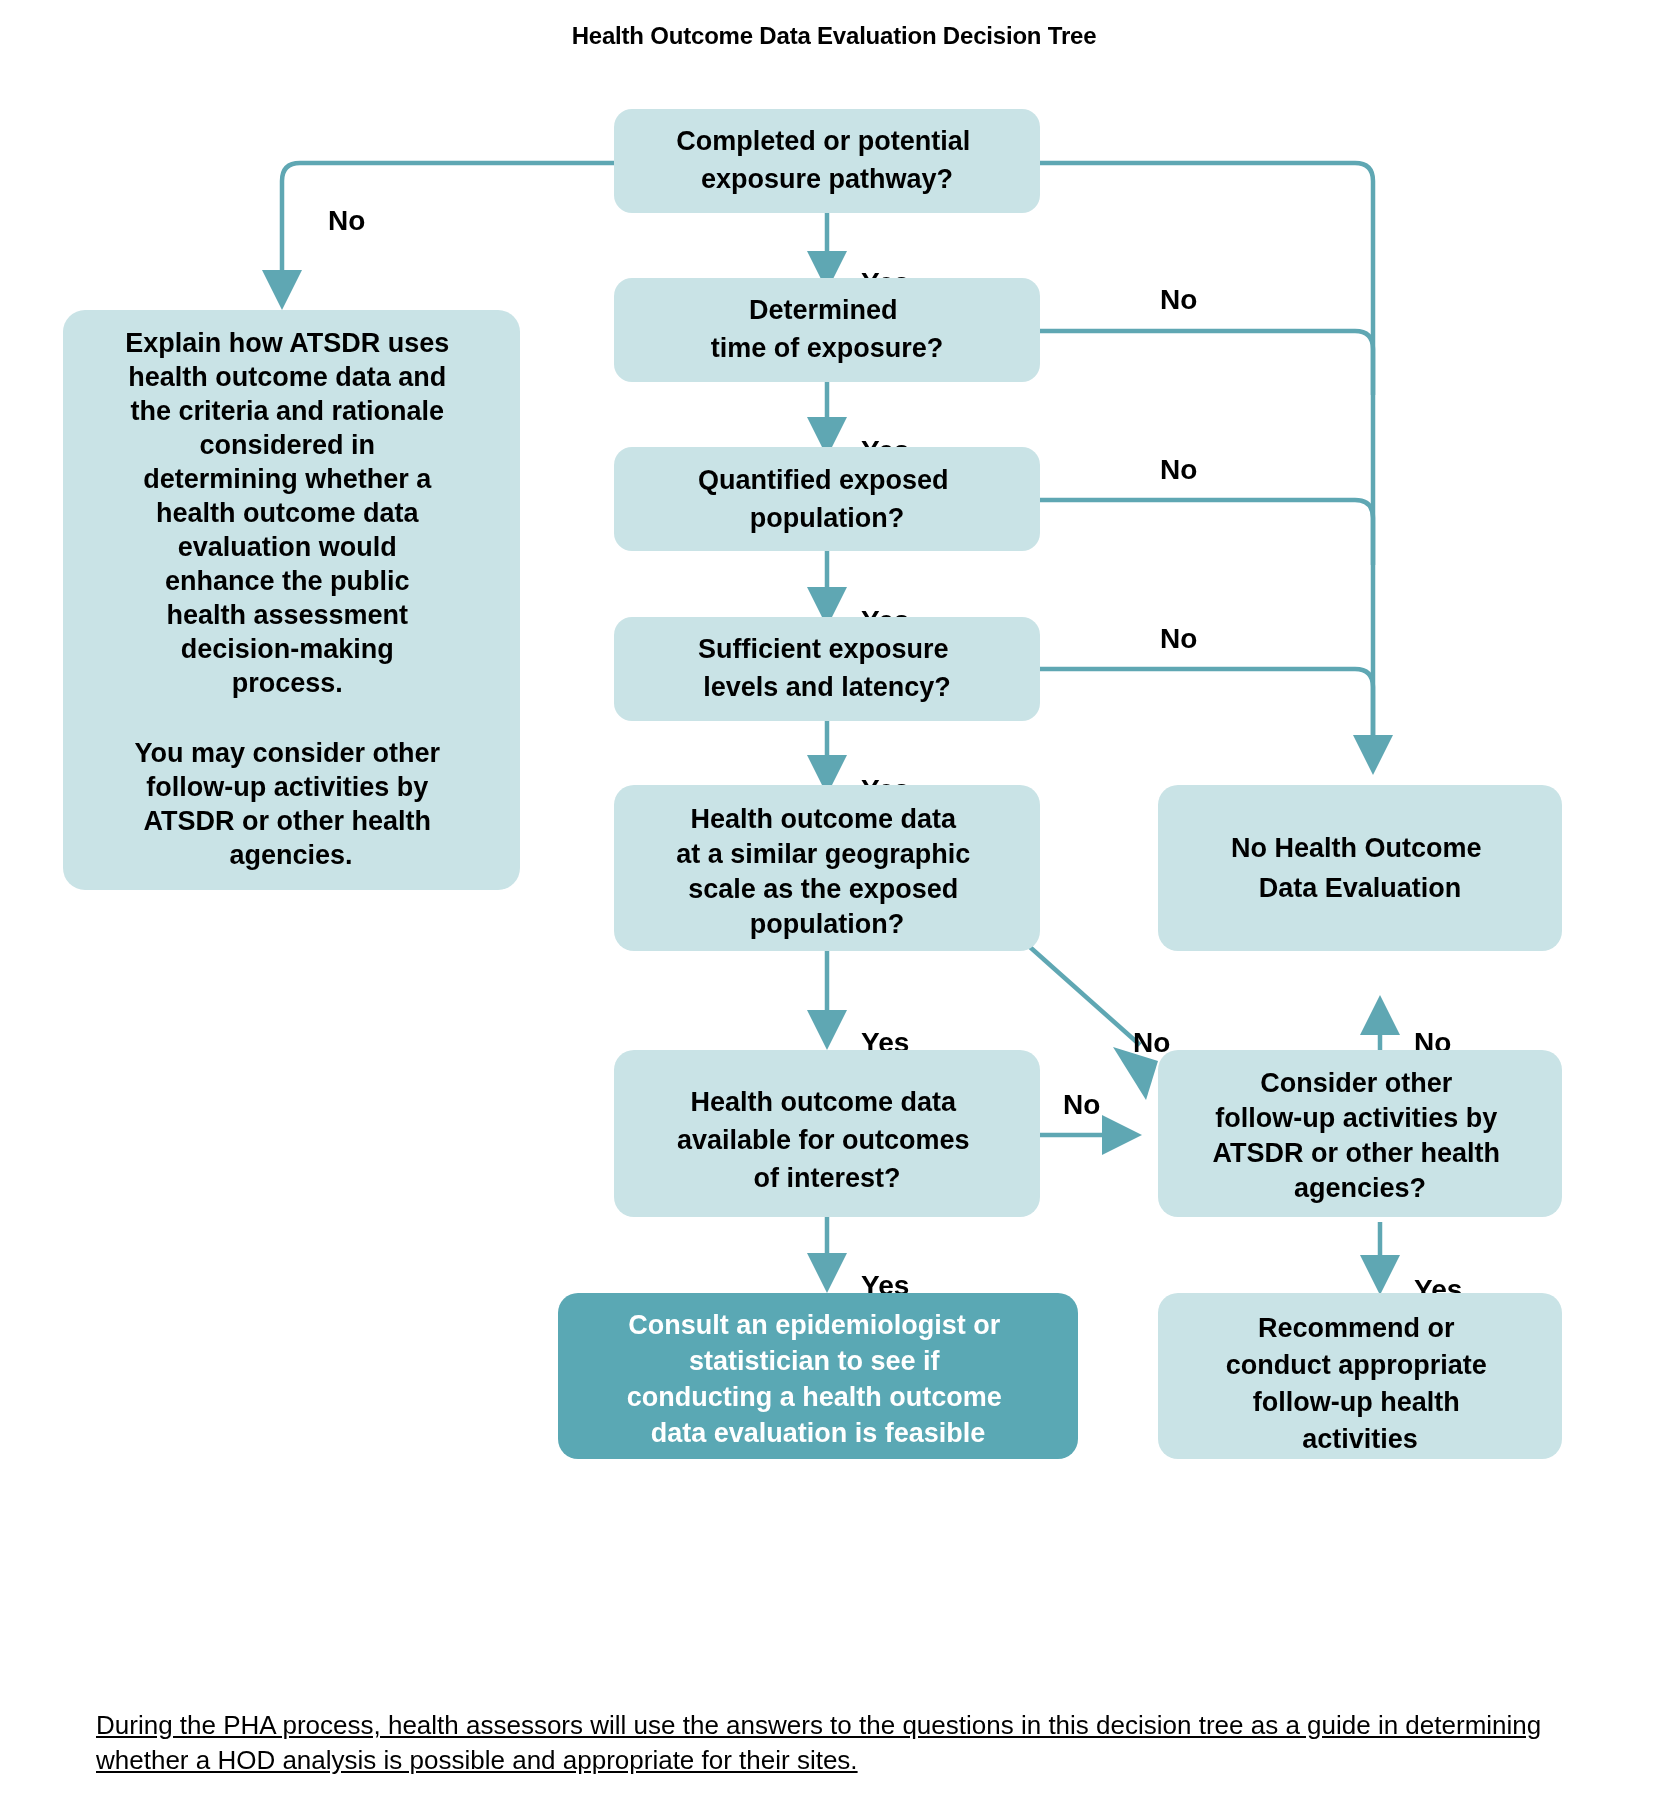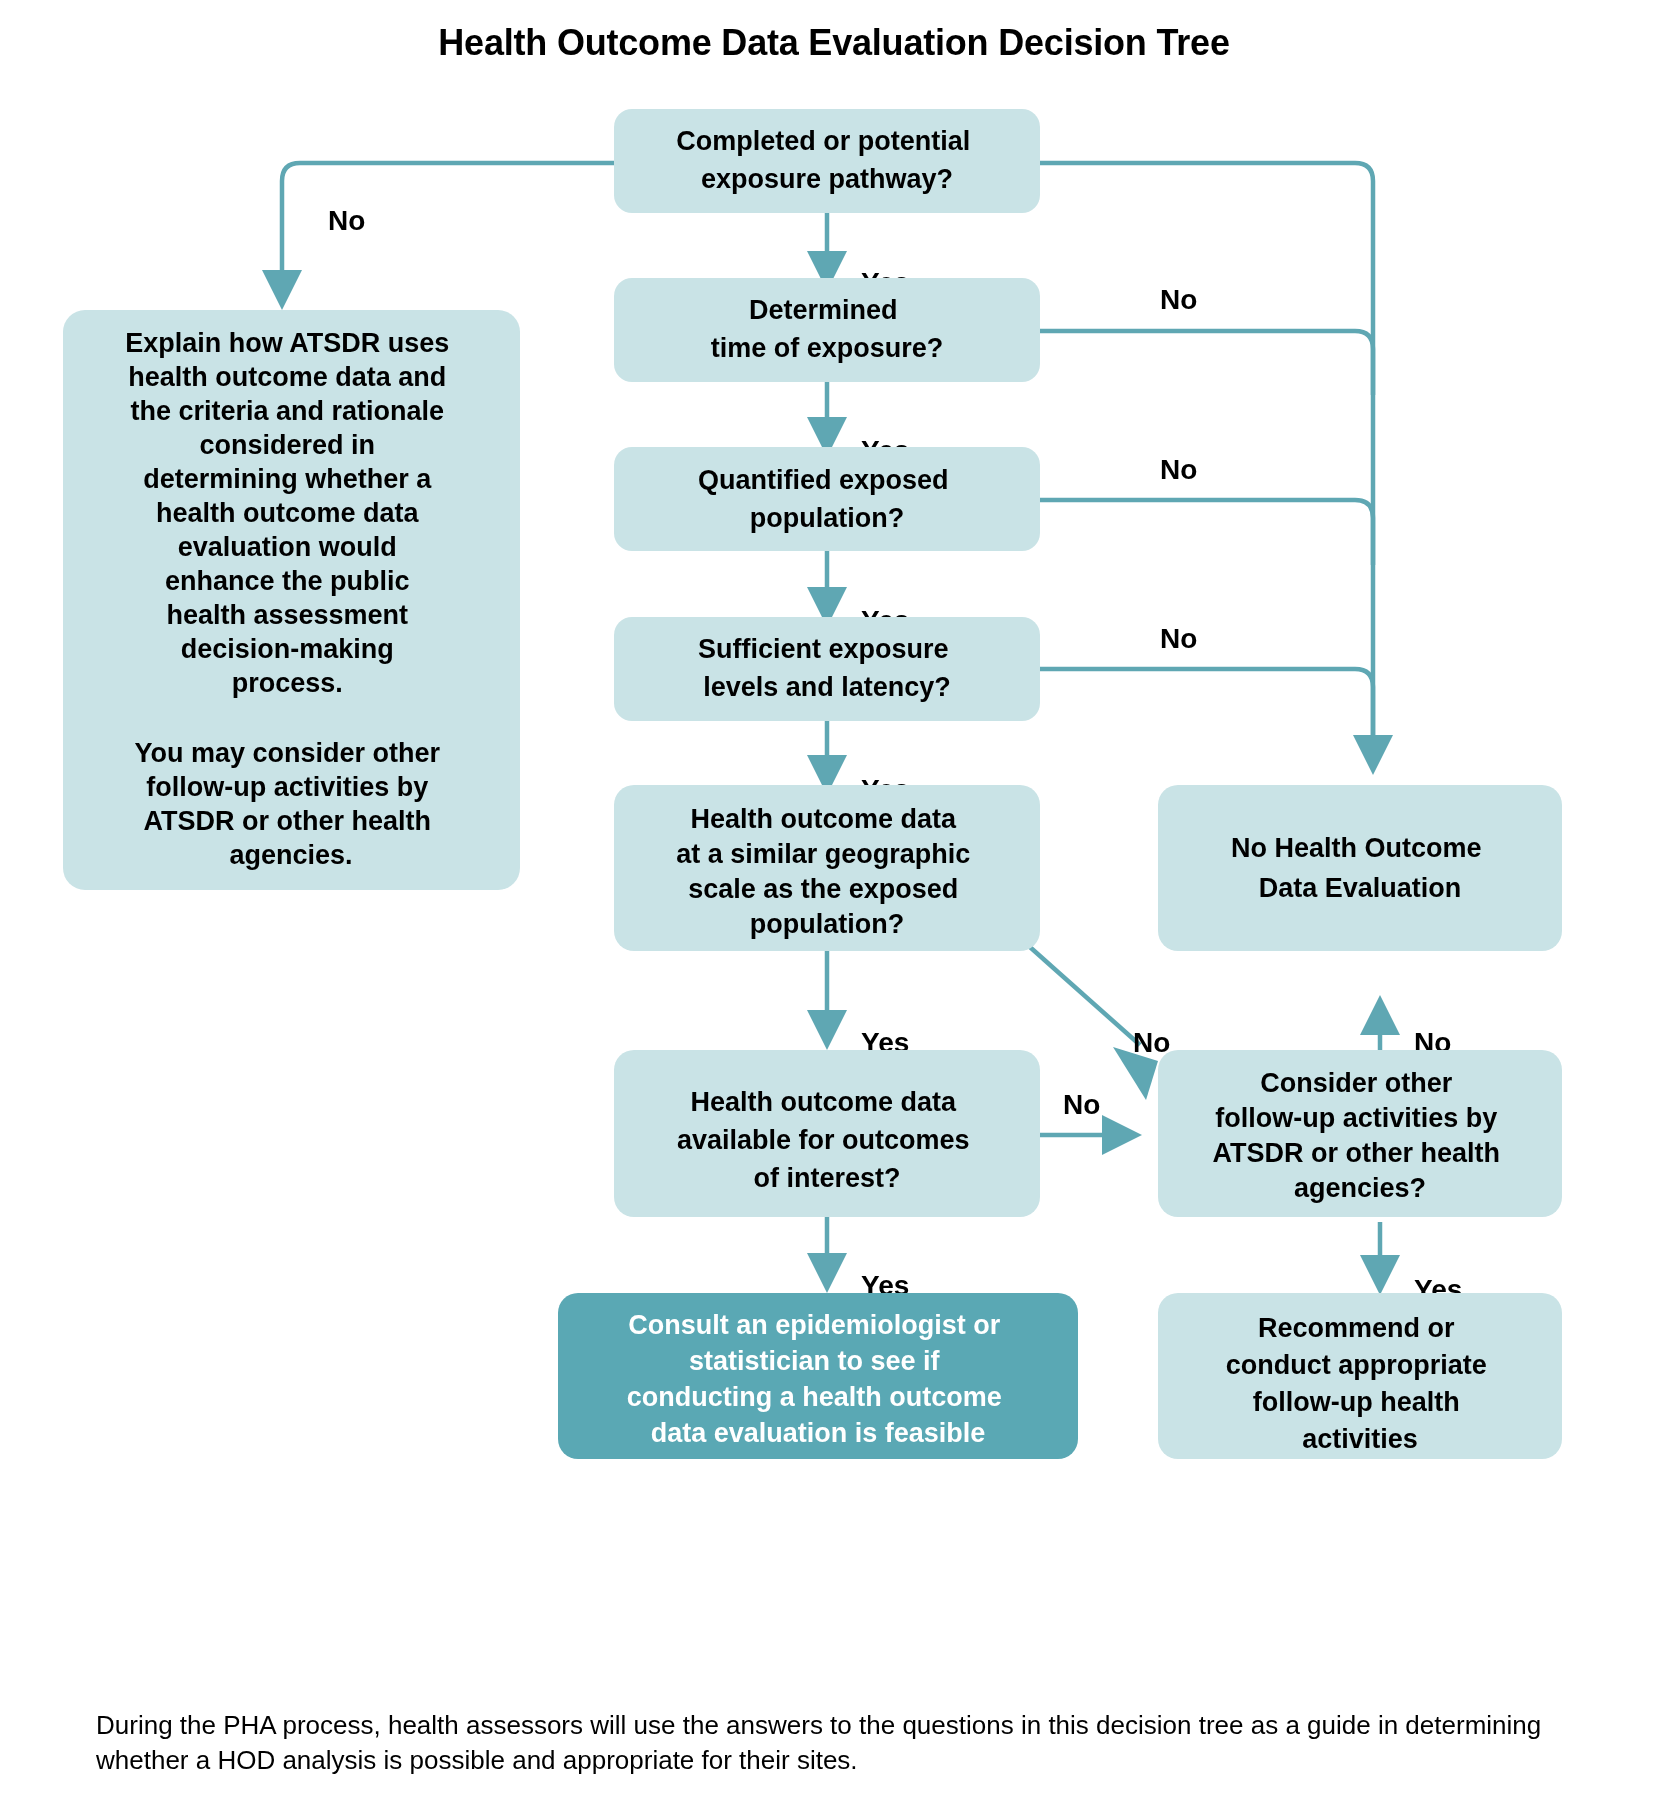--- a/index.html
+++ b/index.html
@@ -18,21 +18,21 @@
     width: 1668px;
     height: 1816px;
     background: #ffffff;
   }
   #title {
     position: absolute;
     top: 22px;
     left: 0;
     width: 1668px;
     text-align: center;
-    font-size: 36px;
+    font-size: 24px;
     font-weight: bold;
     color: #000000;
     letter-spacing: -0.2px;
   }
   #diagram {
     position: absolute;
     top: 95px;
     left: 0;
   }
   .node-rect {
@@ -73,20 +73,21 @@
   }
   #footer {
     position: absolute;
     left: 96px;
     top: 1708px;
     width: 1490px;
     font-size: 26px;
     line-height: 1.36;
     color: #000000;
     font-family: "Liberation Sans", sans-serif;
+    text-decoration: underline;
   }
 </style>
 </head>
 <body>
 
 <div id="page">
 
   <div id="title">Health Outcome Data Evaluation Decision Tree</div>
 
   <svg id="diagram" width="1668" height="1620" viewBox="0 0 1668 1620">

